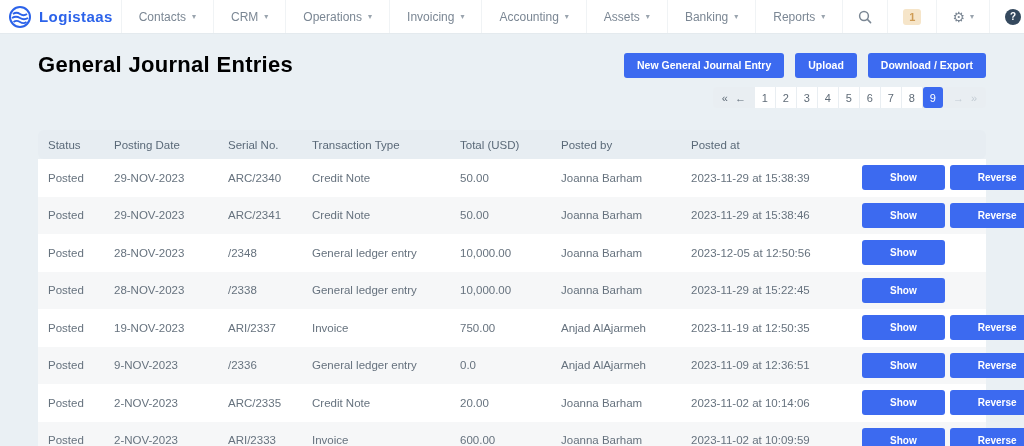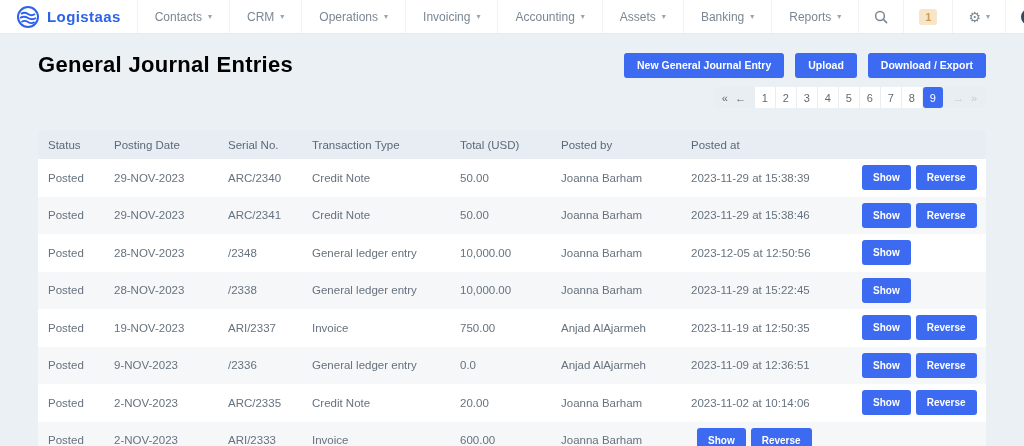--- a/index.html
+++ b/index.html
@@ -7,21 +7,21 @@
   body {
     font-family: "Liberation Sans", "DejaVu Sans", sans-serif;
     background: #eaf0f4;
     color: #66727e;
   }
   
   .topnav {
     height: 34px; background: #ffffff; display: flex; align-items: stretch;
     border-bottom: 1px solid #e4eaee;
   }
-  .brand { display: flex; align-items: center; gap: 7px; padding: 0 16px; }
+  .brand { display: flex; align-items: center; gap: 7px; padding: 0 8px; }
   .brand-name { color: #2c63ea; font-weight: 700; font-size: 15px; letter-spacing: 0.4px; }
   .nav-items { display: flex; align-items: stretch; }
   .nav-item {
     display: flex; align-items: center; gap: 6px; padding: 16px 17px;
     font-size: 12px; color: #7b8794; border-left: 1px solid #f0f3f5; cursor: pointer;
   }
   .nav-right { margin-left: auto; display: flex; align-items: stretch; }
   .nav-cell {
     display: flex; align-items: center; gap: 5px; padding: 0 15px;
     border-left: 1px solid #f0f3f5; font-size: 12px; color: #7b8794; cursor: pointer;
@@ -64,21 +64,21 @@
     grid-template-columns: 66px 114px 84px 148px 101px 130px 165px auto;
     align-items: center; padding: 0 8px 0 10px;
   }
   .thead {
     background: #e7edf2; border-radius: 6px; height: 29px;
     font-size: 11.5px; font-weight: 400; color: #5a6978;
   }
   .trow { height: 37.5px; background: #ffffff; font-size: 11.5px; color: #66727e; }
   .trow.alt { background: #f6f7f8; }
   .actions-cell { display: flex; gap: 5px; padding-left: 6px; }
-  .btn.row-btn { height: 25px; font-size: 10px; padding: 0 11px; }
+  .btn.row-btn { height: 25px; font-size: 10px; padding: 0 28px; }
   svg { display: block; }
 </style>
 </head>
 <body>
 
 <div class="topnav">
   <div class="brand">
     <span>
       <svg width="24" height="24" viewBox="0 0 24 24">
         <circle cx="12" cy="12" r="10" fill="none" stroke="#2c63ea" stroke-width="2"></circle>
@@ -287,19 +287,20 @@
       </div>
     </div>
 
     <div class="trow alt">
       <div>Posted</div>
       <div>2-NOV-2023</div>
       <div>ARI/2333</div>
       <div>Invoice</div>
       <div>600.00</div>
       <div>Joanna Barham</div>
+      <div>2023-11-02 at 10:09:59</div>
       <div class="actions-cell">
         <button class="btn row-btn">Show</button>
         <button class="btn row-btn">Reverse</button>
       </div>
     </div>
   </div>
 </div>
 
 </body></html>

